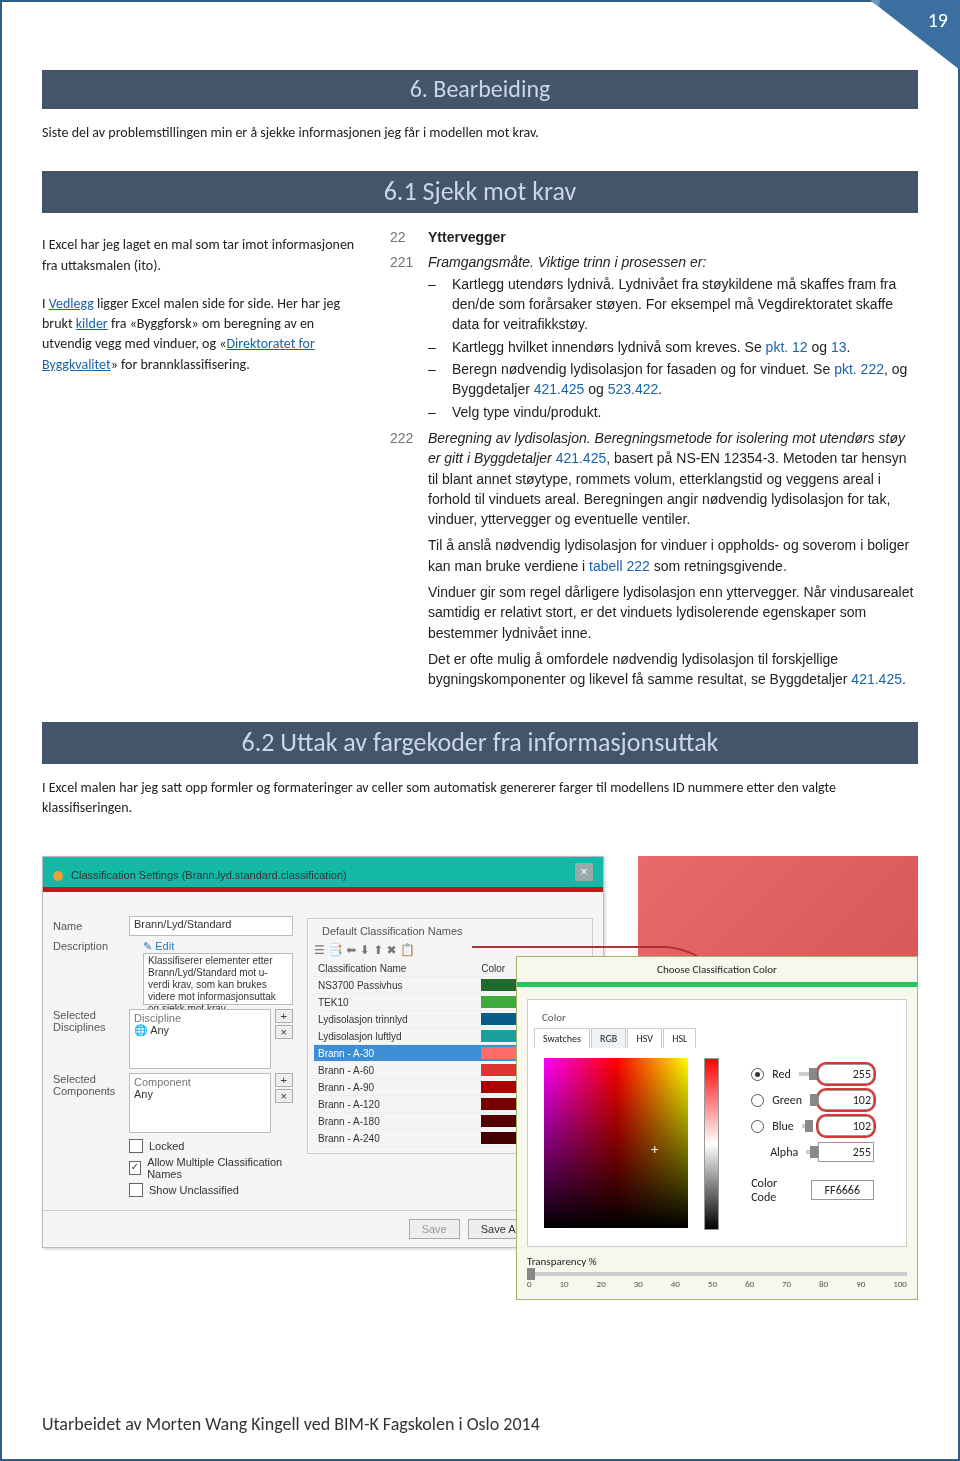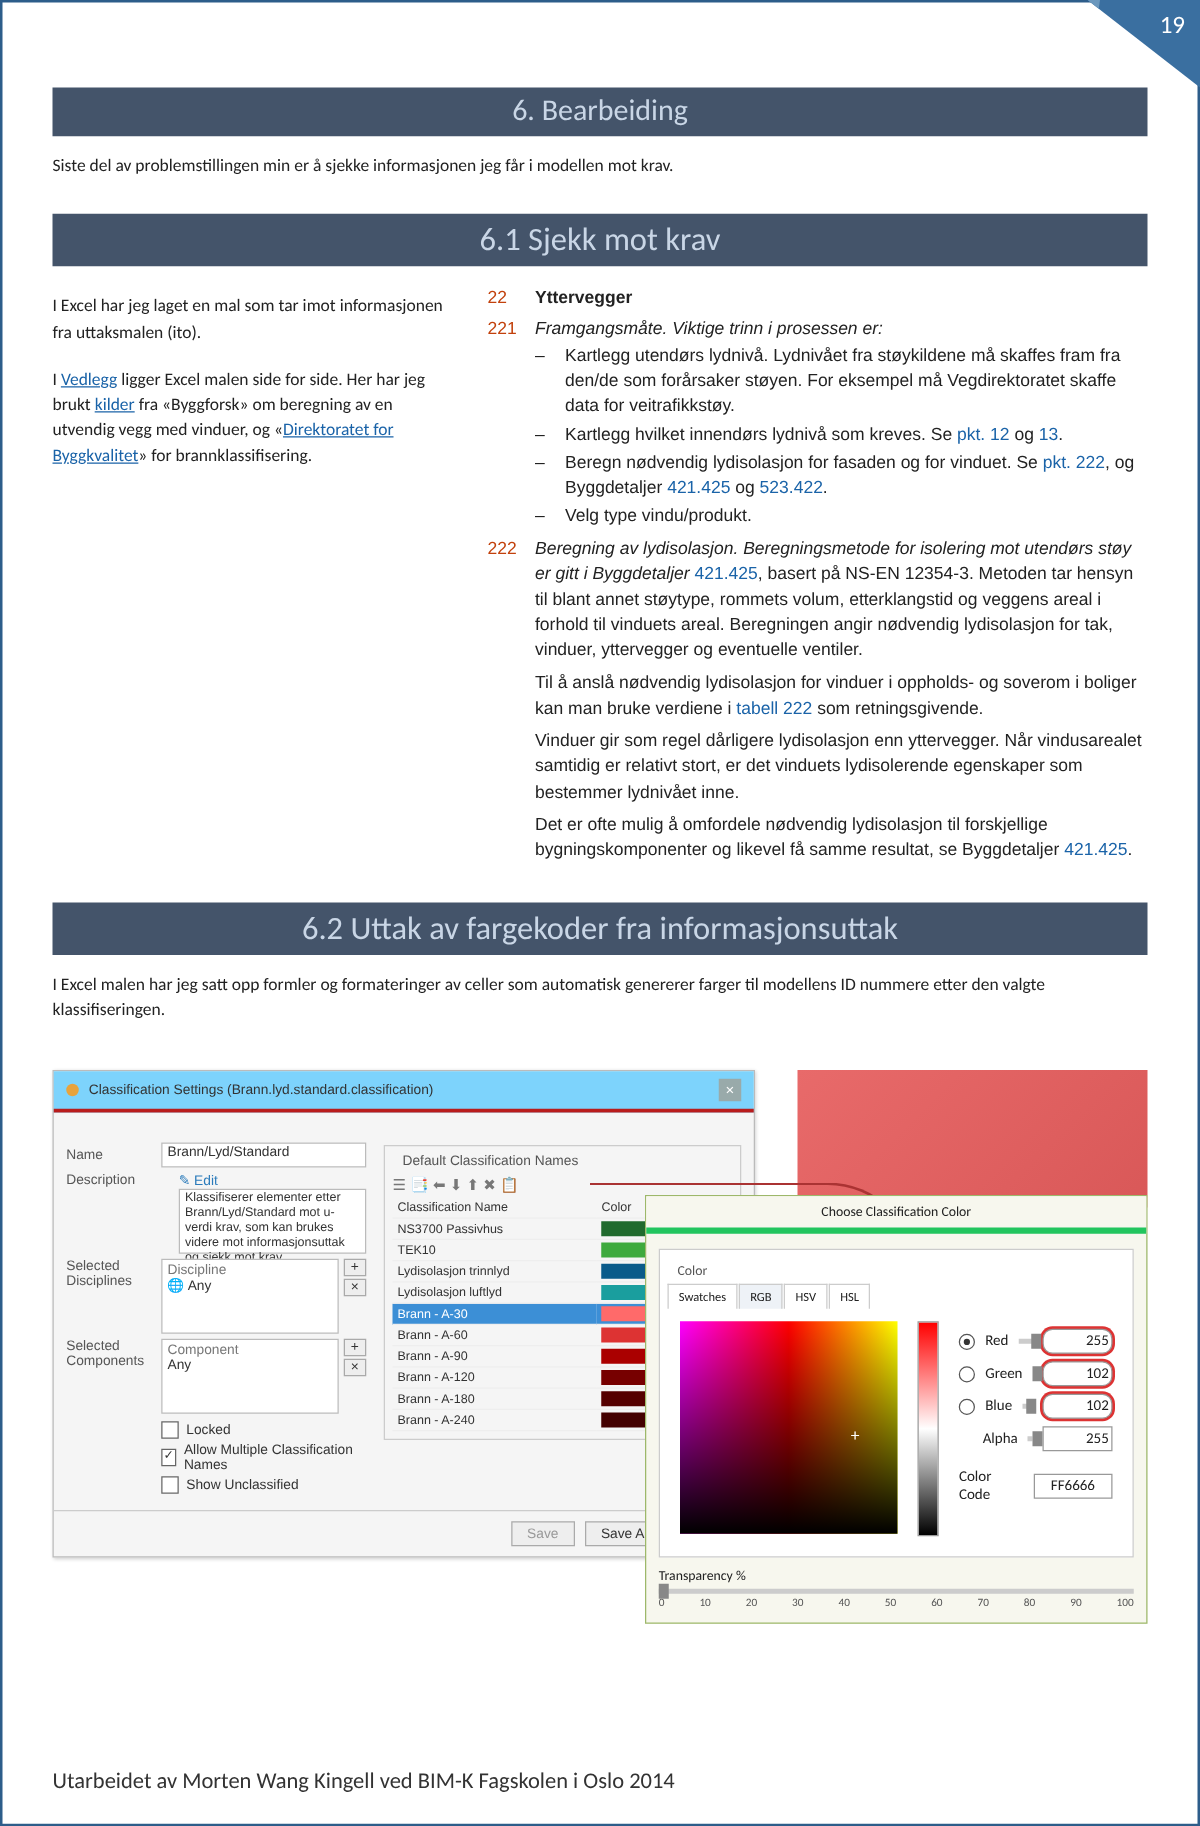--- a/index.html
+++ b/index.html
@@ -59,21 +59,21 @@
   }
   .link { color: #1a63a8; text-decoration: underline; }
   .two-col {
     display: flex;
     gap: 28px;
     align-items: flex-start;
   }
   .two-col .left { flex: 0 0 320px; }
   .two-col .right { flex: 1; font-family: "Segoe UI", Arial, sans-serif; font-size: 14px; line-height: 1.45; }
   .ref-row { display: flex; gap: 10px; margin-bottom: 4px; }
-  .ref-num { flex: 0 0 28px; color: #c2410c; }
+  .ref-num { flex: 0 0 28px; color: #737373; }
   .ref-body { flex: 1; }
   .ref-body em { font-style: italic; }
   .ref-link { color: #1a63a8; }
   .bullet { display: flex; gap: 10px; margin: 2px 0; }
   .bullet .dash { flex: 0 0 14px; }
   .footer {
     position: absolute;
     bottom: 24px;
     left: 40px;
     right: 40px;
@@ -92,24 +92,24 @@
     position: absolute;
     background: #f5f5f5;
     border: 1px solid #bbb;
     box-shadow: 1px 1px 3px rgba(0,0,0,.2);
     font-family: "Segoe UI", Arial, sans-serif;
     font-size: 11px;
     color: #333;
   }
   .dlg-title {
     padding: 6px 10px;
-    border-bottom: 3px solid #b91c1c;
-    background: #7dd3fc;
+    border-bottom: 5px solid #b91c1c;
+    background: #14b8a6;
     display: flex;
-    align-items: center;
+    align-items: flex-end;
     gap: 8px;
   }
   .dlg-close {
     margin-left: auto;
     width: 18px;
     height: 18px;
     background: #9aa;
     color: #fff;
     text-align: center;
     line-height: 18px;
@@ -180,21 +180,21 @@
       linear-gradient(to right, #ff00ff, #ff0000, #ffff00);
   }
   .gradient .cross { position: absolute; right: 30px; bottom: 70px; color: #fff; font-size: 14px; }
   .huebar {
     width: 18px;
     height: 170px;
     background: linear-gradient(to bottom, #f00, #fff, #000);
     border: 1px solid #999;
   }
   .rgb { flex: 1; }
-  .rgb-row { display: flex; gap: 8px; align-items: center; margin: 6px 0; font-size: 12px; }
+  .rgb-row { display: flex; gap: 8px; align-items: center; margin: 6px 16px; font-size: 12px; }
   .radio { width: 11px; height: 11px; border: 1px solid #555; border-radius: 50%; }
   .radio.on::after { content:""; display:block; width:5px; height:5px; margin:3px; background:#333; border-radius:50%; }
   .spin {
     width: 50px; height: 18px; border: 1px solid #999; background: #fff; padding: 0 2px;
     display: flex; align-items: center; justify-content: flex-end;
   }
   .spin.ringed { box-shadow: 0 0 0 2px #d33; border-radius: 8px; }
   .slider-track { flex:1; height:4px; background:#ccc; position:relative; }
   .slider-thumb { position:absolute; top:-4px; width:8px; height:12px; background:#888; }
   .transparency { margin: 8px 10px 10px; font-size: 11px; }

